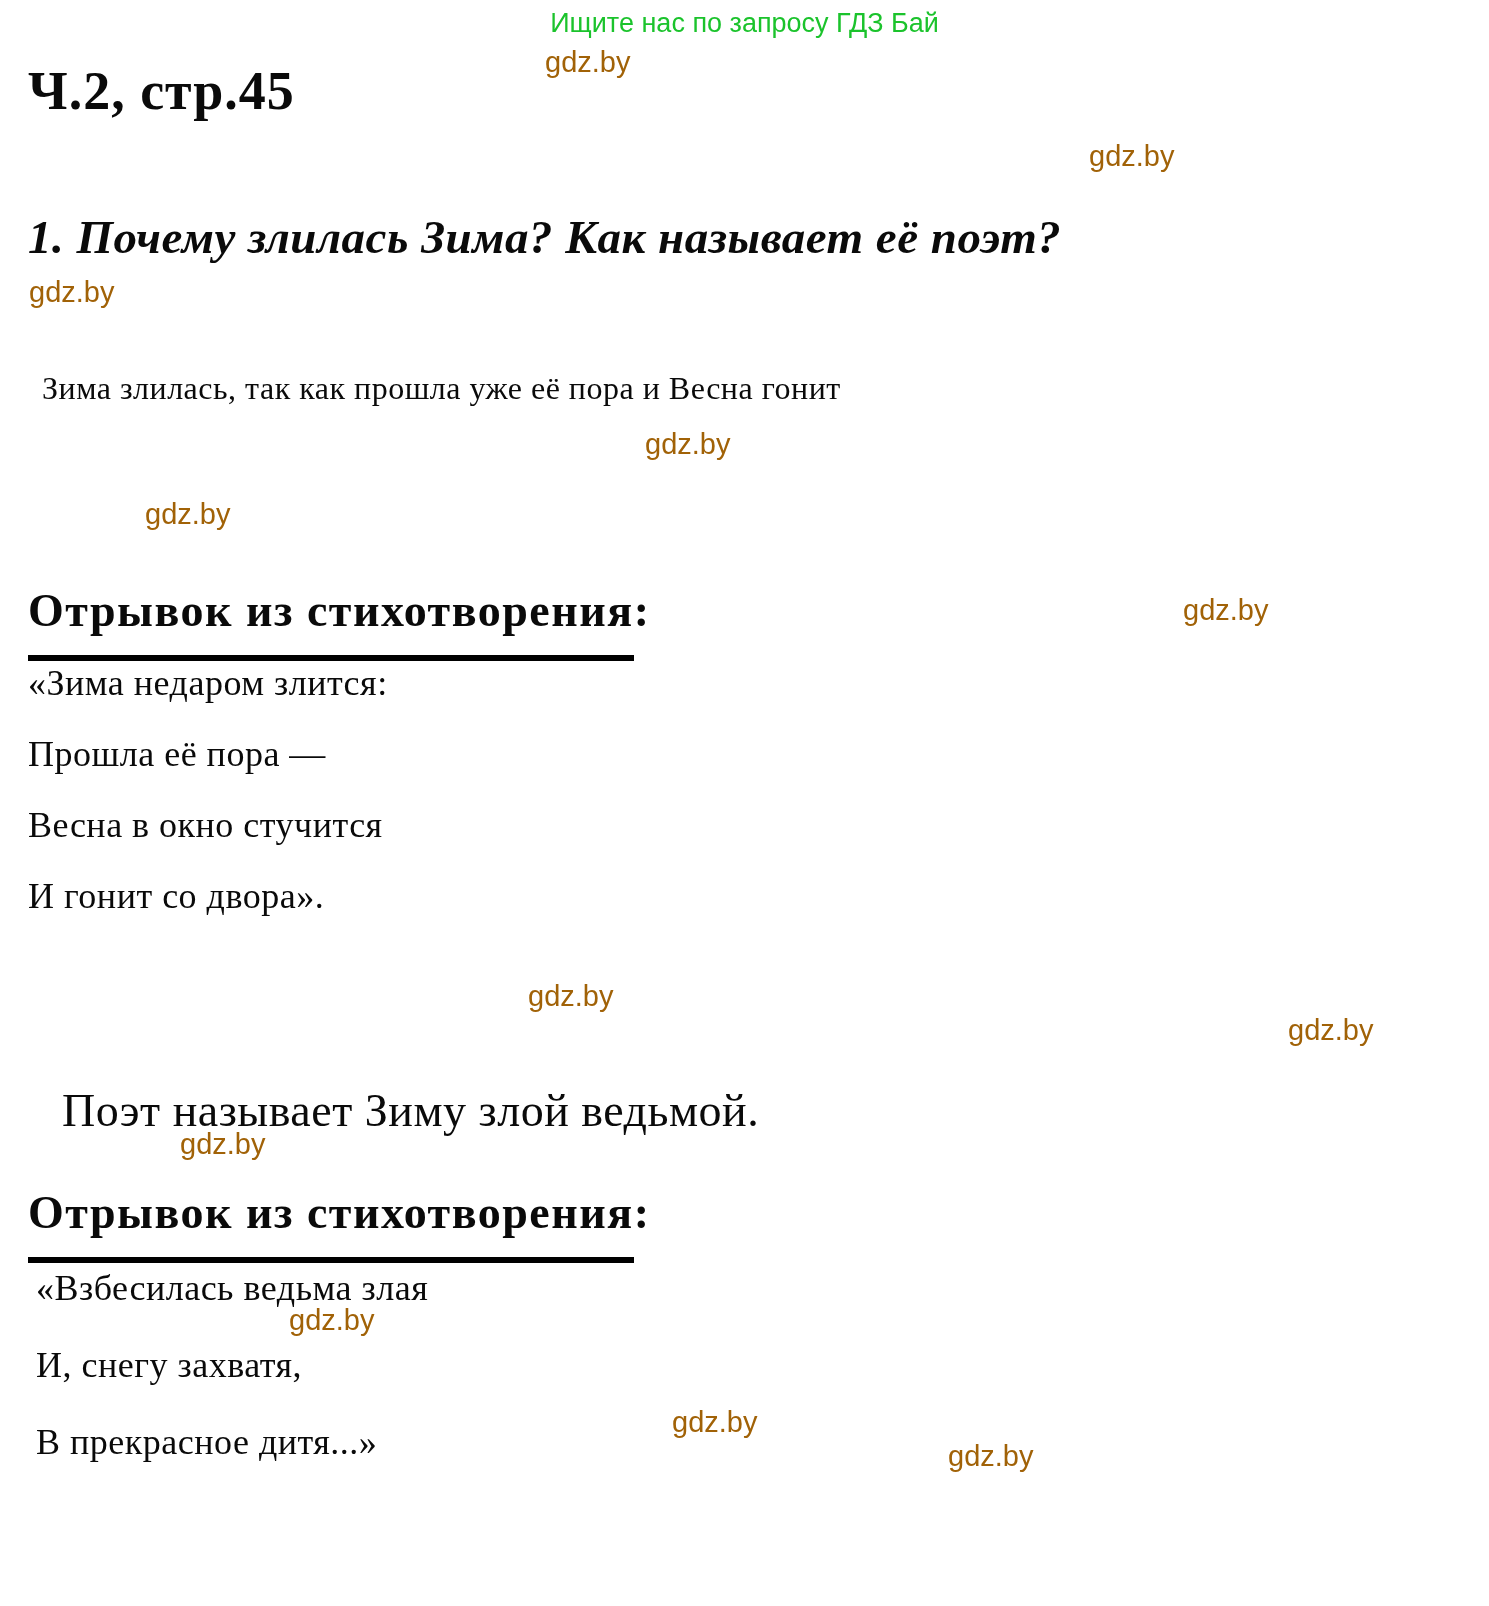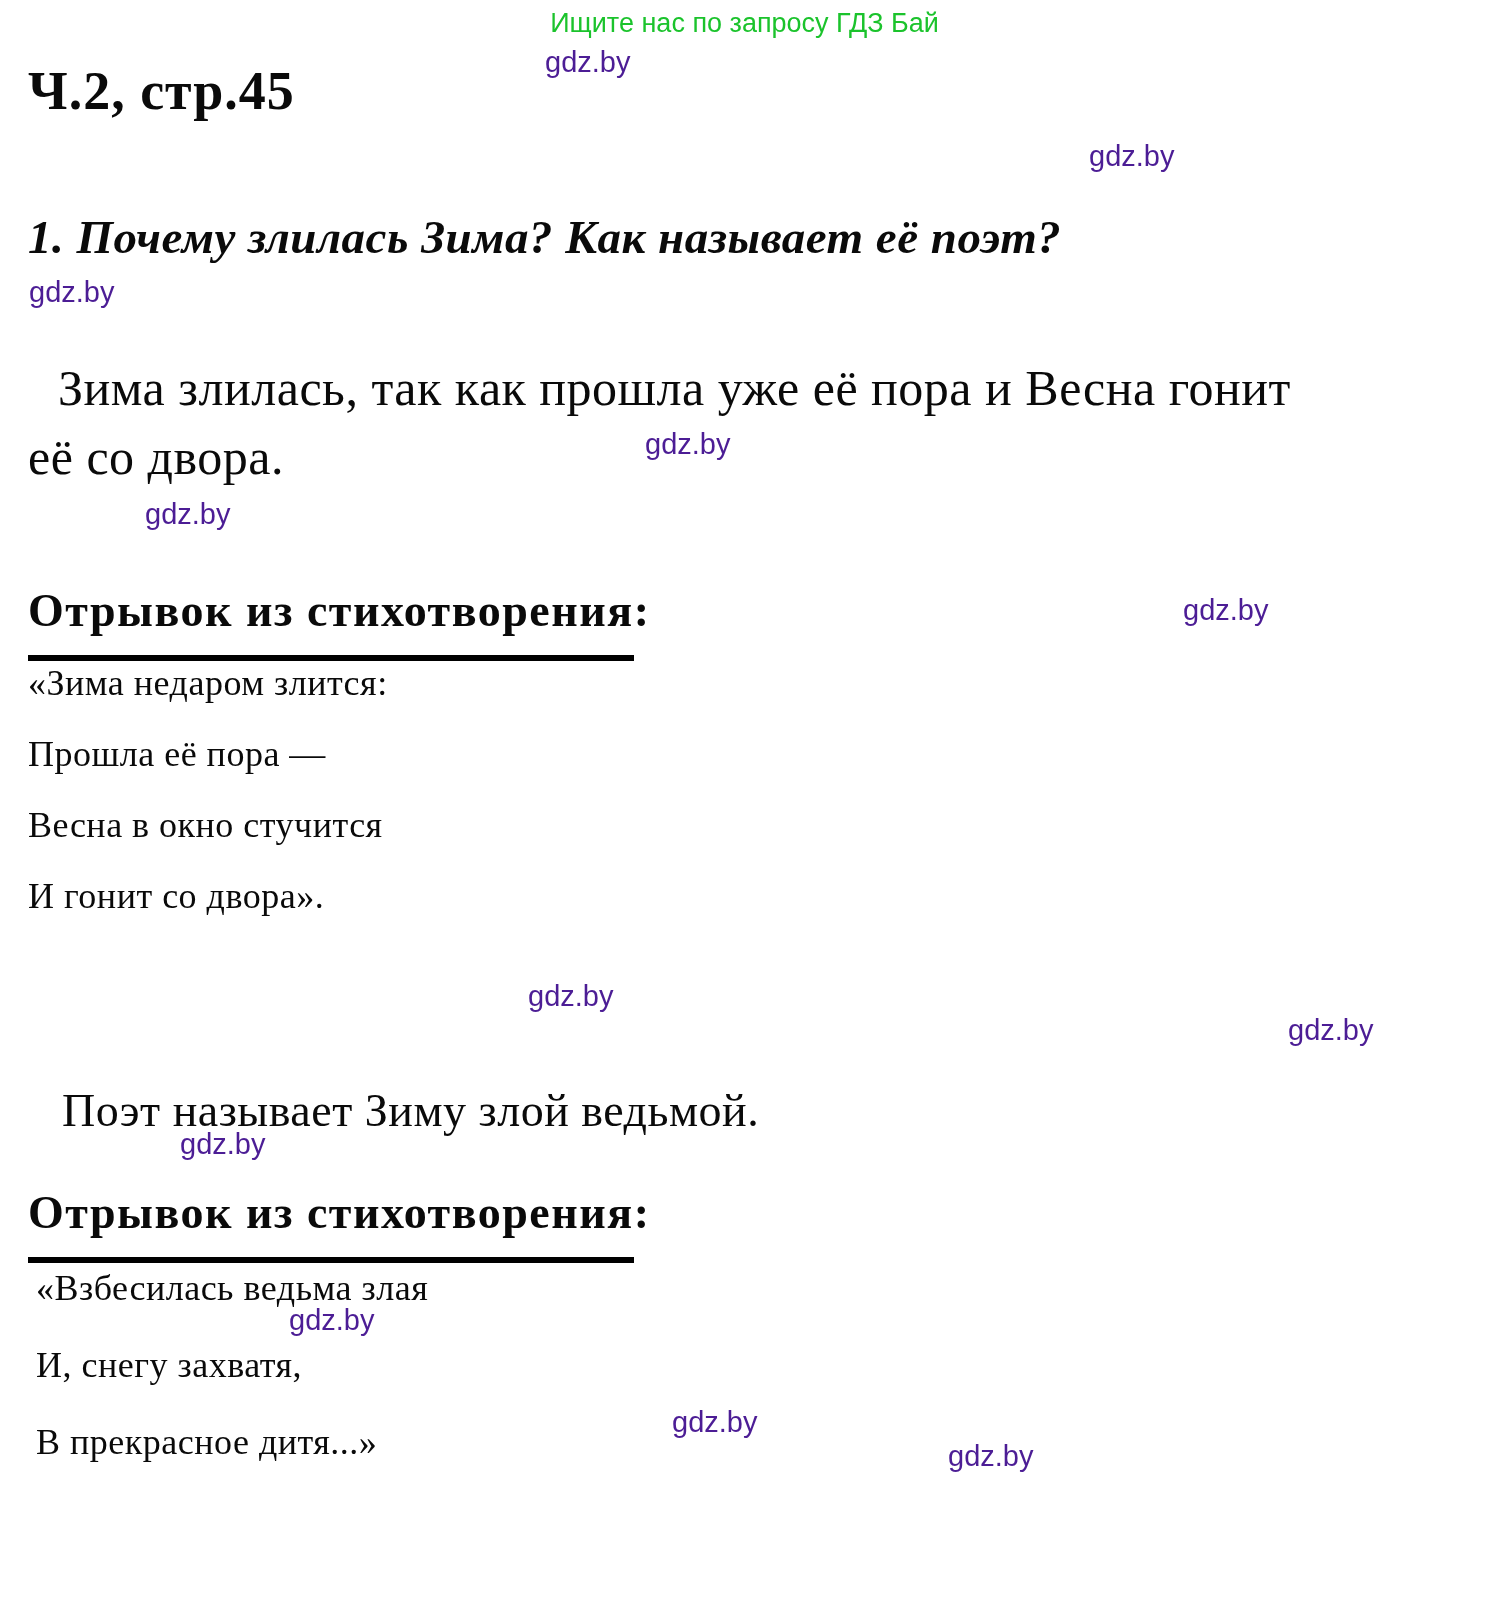--- a/index.html
+++ b/index.html
@@ -25,21 +25,21 @@
     text-align: center;
     font-family: "Liberation Sans", sans-serif;
     font-size: 27px;
     color: var(--banner-green);
   }
   
   .wm {
     position: absolute;
     font-family: "Liberation Sans", sans-serif;
     font-size: 29px;
-    color: #4c1d95;
+    color: #a16207;
     white-space: nowrap;
   }
   .wm1  { left: 545px;  top: 46px;  }
   .wm2  { left: 1089px; top: 140px; }
   .wm3  { left: 29px;   top: 276px; }
   .wm4  { left: 645px;  top: 428px; }
   .wm5  { left: 145px;  top: 498px; }
   .wm6  { left: 1183px; top: 594px; }
   .wm7  { left: 528px;  top: 980px; }
   .wm8  { left: 1288px; top: 1014px; }
@@ -60,22 +60,22 @@
     position: absolute;
     left: 28px; top: 210px;
     font-size: 47px;
     font-weight: bold;
     font-style: italic;
     letter-spacing: 0.5px;
     white-space: nowrap;
   }
   .answer-1 {
     position: absolute;
-    left: 28px; top: 354px;
-    font-size: 50px;
+    left: 12px; top: 354px;
+    font-size: 32px;
     line-height: 69px;
     letter-spacing: 0.5px;
     white-space: nowrap;
   }
   .answer-1 .line-1 { padding-left: 30px; }
   .excerpt-heading {
     position: absolute;
     left: 28px;
     font-size: 46px;
     font-weight: bold;
@@ -143,21 +143,20 @@
   <span class="wm wm10">gdz.by</span>
   <span class="wm wm11">gdz.by</span>
   <span class="wm wm12">gdz.by</span>
 
   <h1 class="page-title">Ч.2, стр.45</h1>
 
   <h2 class="question-heading">1. Почему злилась Зима? Как называет её поэт?</h2>
 
   <div class="answer-1">
     <div class="line-1">Зима злилась, так как прошла уже её пора и Весна гонит</div>
-    <div class="line-2">её со двора.</div>
   </div>
 
   <h3 class="excerpt-heading excerpt-heading-1"><span class="u">Отрывок из стихотворения</span><span>:</span></h3>
 
   <div class="poem poem-1">
     <div>«Зима недаром злится:</div>
     <div>Прошла её пора —</div>
     <div>Весна в окно стучится</div>
     <div>И гонит со двора».</div>
   </div>

